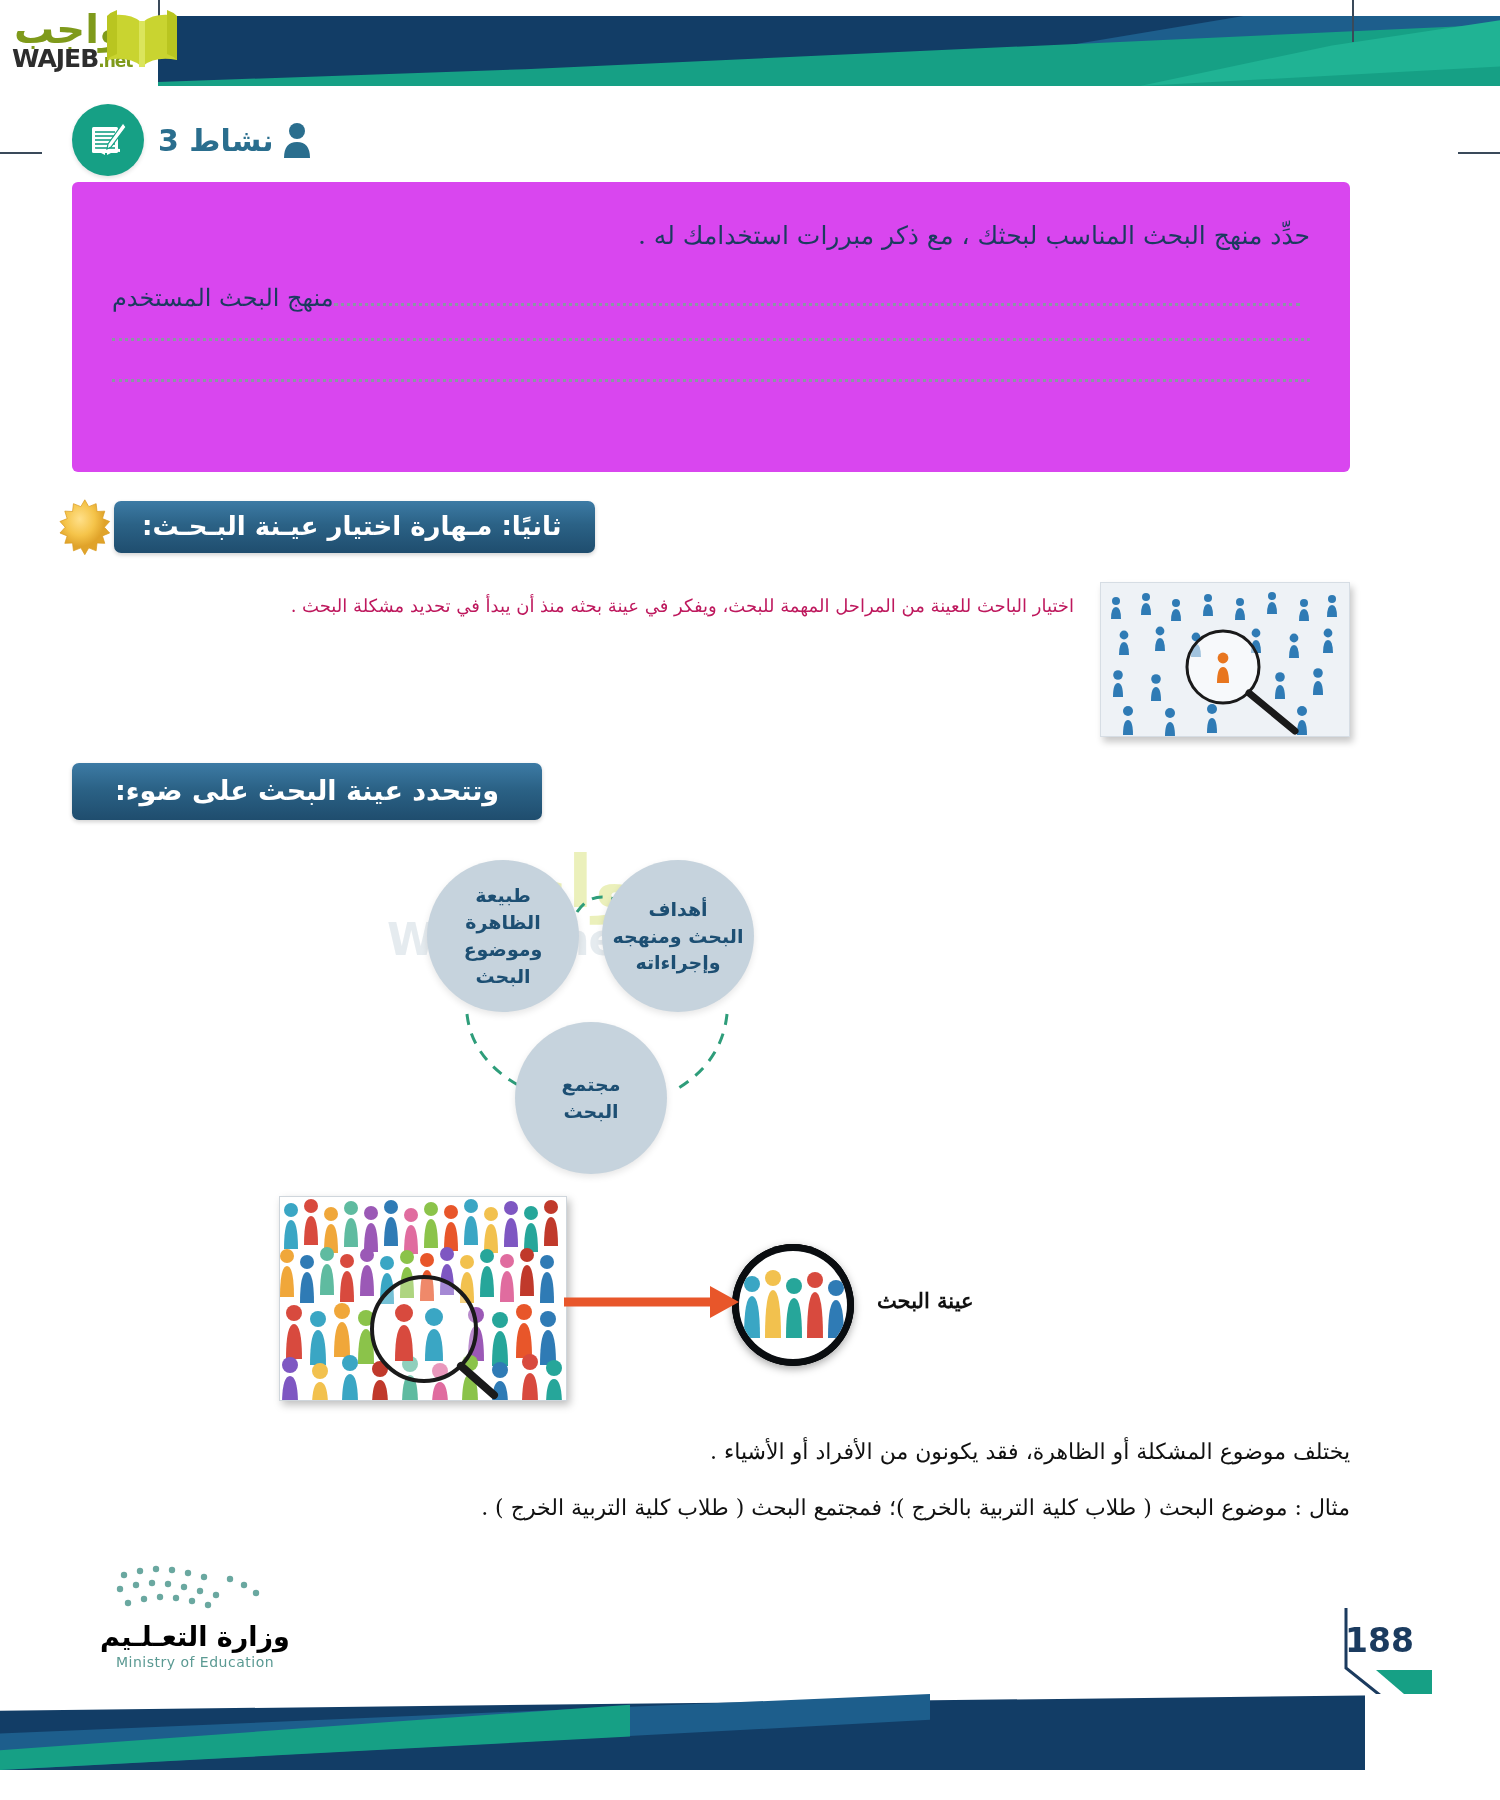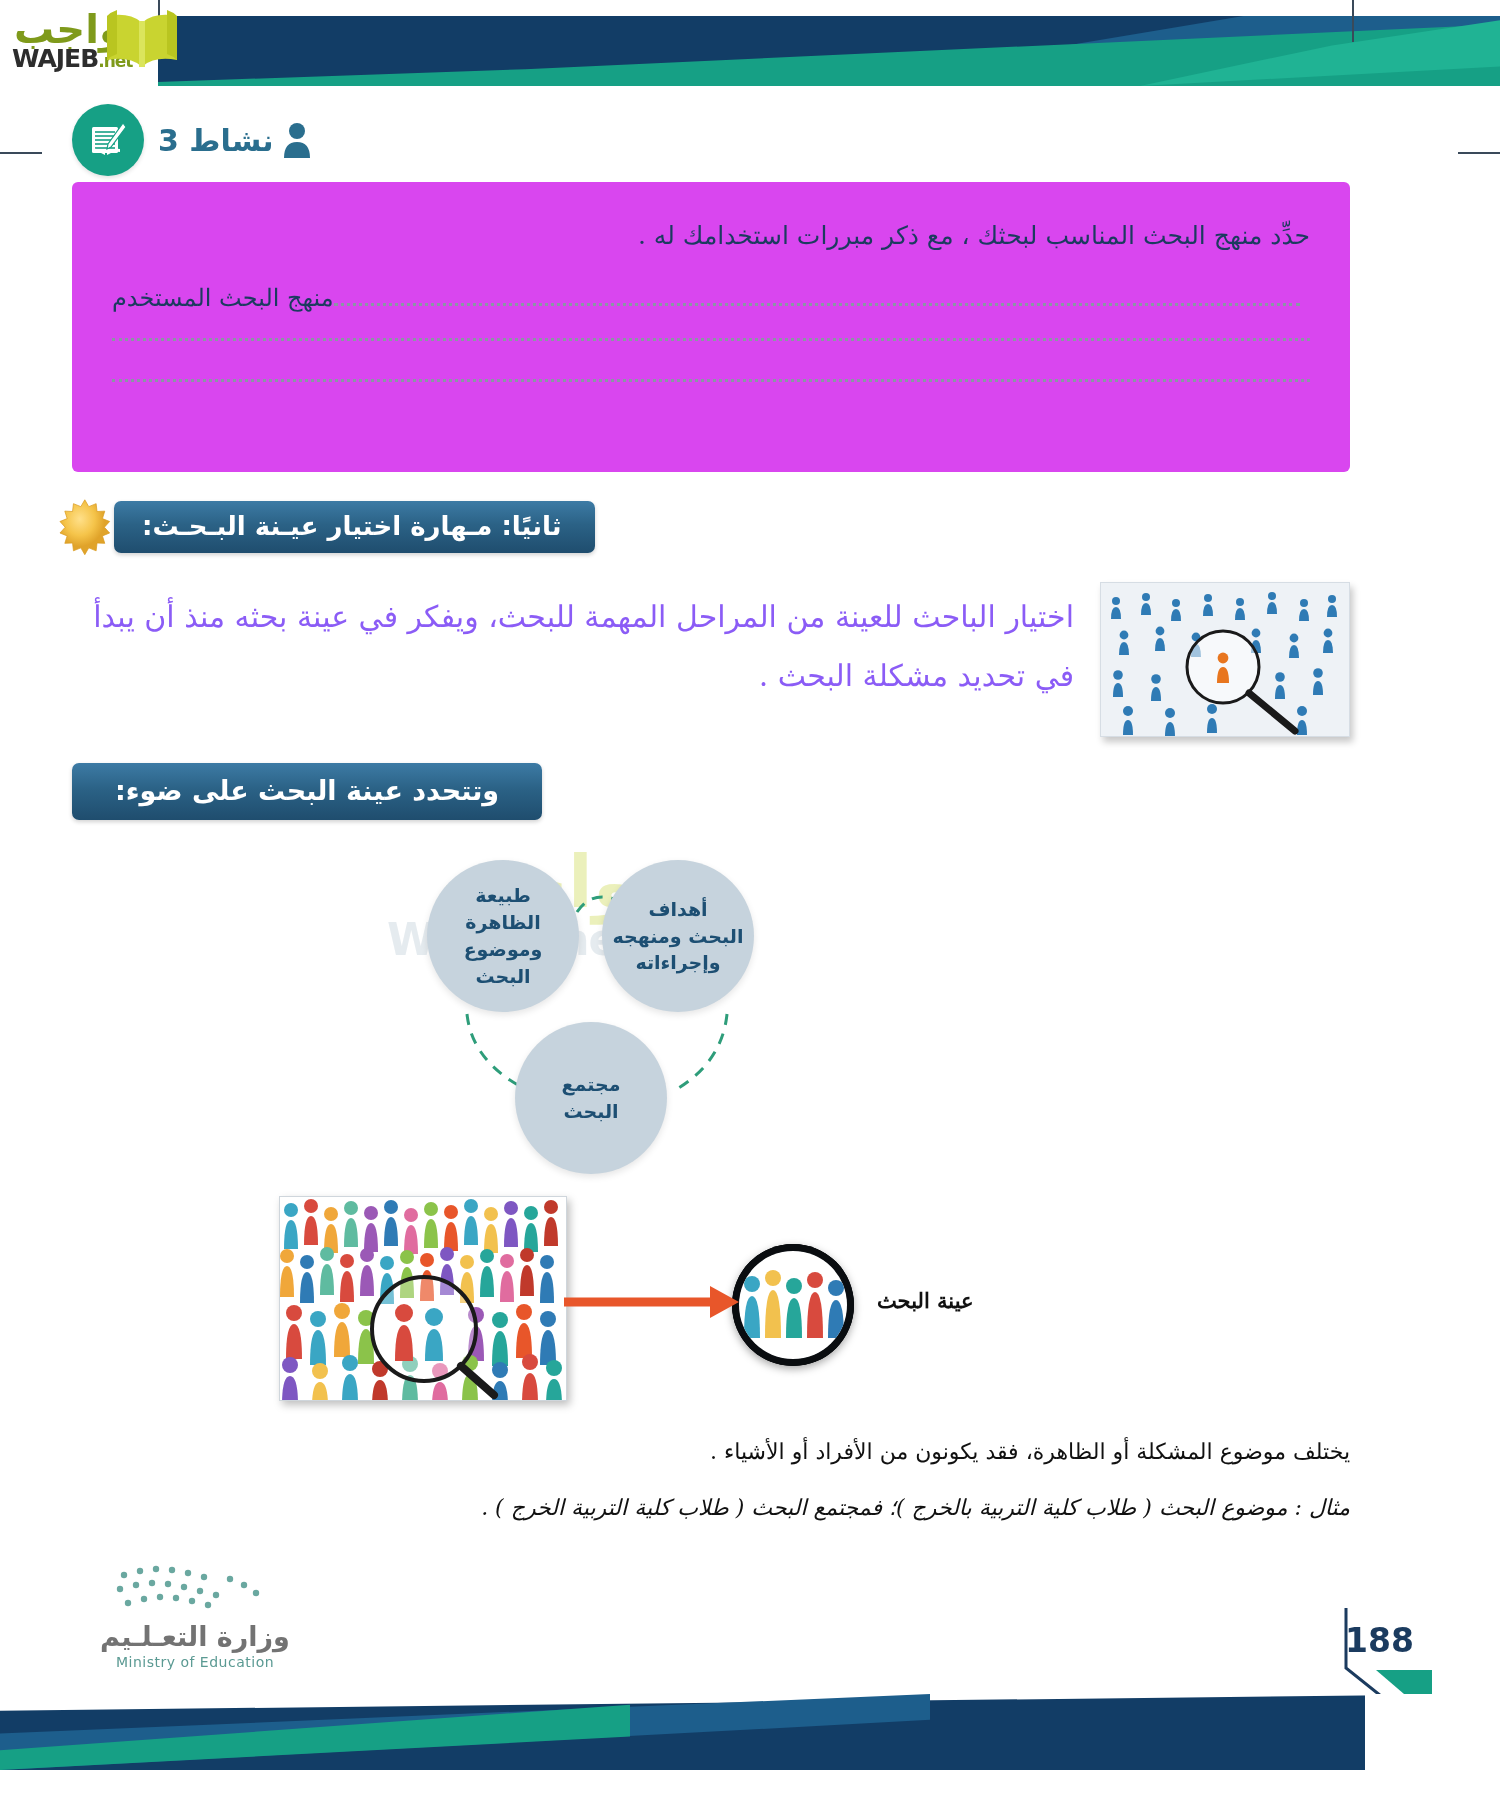--- a/index.html
+++ b/index.html
@@ -187,22 +187,22 @@
   .para-row {
     display: flex;
     flex-direction: row-reverse;
     align-items: flex-start;
     margin-top: 26px;
     gap: 26px;
   }
   .para-text {
     flex: 1 1 auto;
     font-family: "DejaVu Serif", "Liberation Serif", serif;
-    font-size: 30px;
-    color: #8b5cf6;
+    font-size: 18px;
+    color: #be185d;
     line-height: 1.95;
     text-align: right;
     padding-top: 6px;
   }
   .photo-magnify {
     flex: 0 0 auto;
     width: 250px; height: 155px;
     background: linear-gradient(160deg, #f2f5f8 0%, #e4eaf0 100%);
     border: 1px solid #d6dde4;
     box-shadow: 3px 5px 7px rgba(0,0,0,.22);
@@ -306,21 +306,21 @@
   .arrow-svg { position: absolute; left: 492px; top: 86px; z-index: 3; }
 
   
   .bottom-text {
     margin-top: 16px;
     font-family: "DejaVu Serif", "Liberation Serif", serif;
     text-align: right;
     color: #111;
   }
   .bt-line1 { font-size: 22px; line-height: 1.8; }
-  .bt-line2 { font-size: 22px; line-height: 1.8; margin-top: 16px; font-style: italic; }
+  .bt-line2 { font-size: 22px; line-height: 1.8; margin-top: 16px; }
 
   
   .footer-banner {
     position: absolute;
     bottom: 30px; left: 0; right: 0;
     height: 76px;
     overflow: hidden;
   }
   .fb-dark {
     position: absolute; inset: 0;
@@ -342,21 +342,21 @@
     background: #ffffff;
   }
 
   .moe-logo {
     position: absolute;
     left: 80px; bottom: 130px;
     width: 230px;
     text-align: center;
   }
   .moe-ar {
-    font-size: 27px; font-weight: 700; color: #737373;
+    font-size: 27px; font-weight: 700; color: #000000;
     letter-spacing: 3px; margin-top: 6px;
   }
   .moe-en {
     font-size: 14px; color: #5b9a93; letter-spacing: .5px; margin-top: 2px;
     direction: ltr;
   }
   .dotgrid { display: block; margin: 0 auto; }
 
   .page-number {
     position: absolute;

